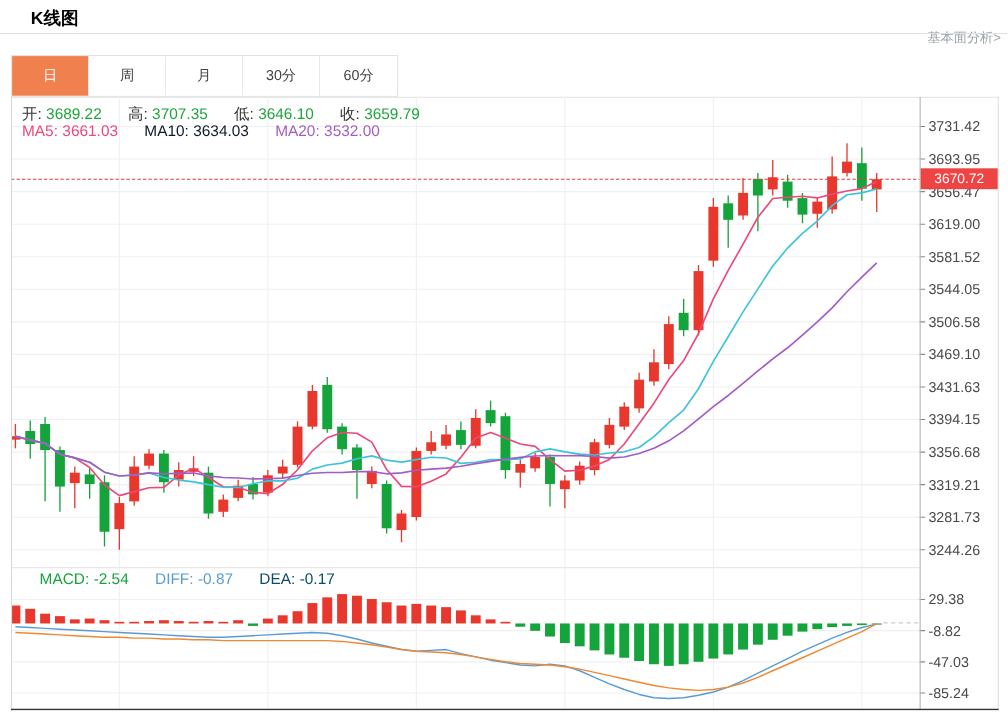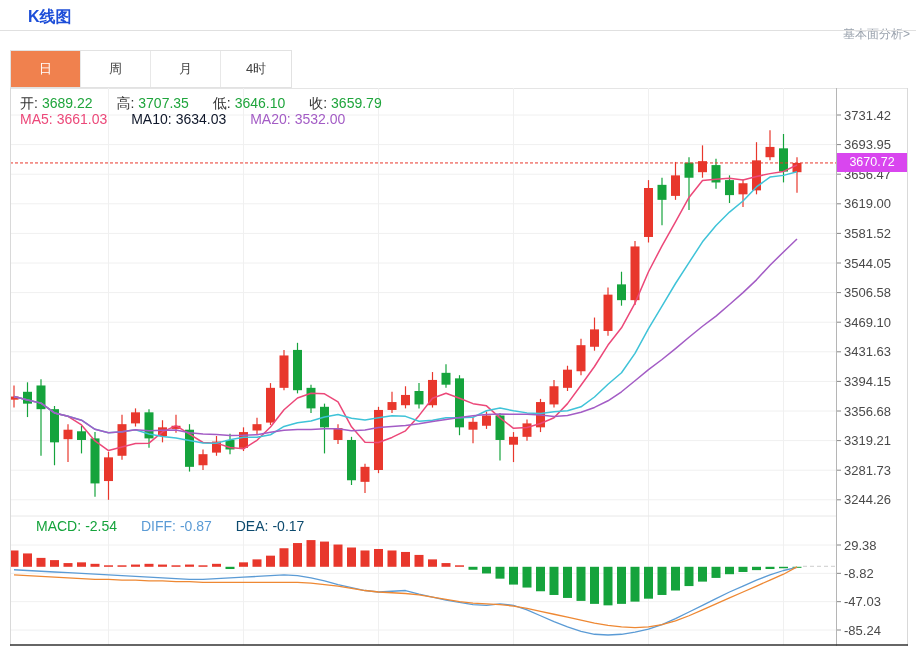--- a/index.html
+++ b/index.html
@@ -1,51 +1,52 @@
 <!DOCTYPE html>
 <html><head>
 <meta charset="utf-8">
 <style>
   * { margin:0; padding:0; box-sizing:border-box; }
   html,body { width:916px; height:648px; background:#fff; overflow:hidden;
               font-family:"Liberation Sans", sans-serif; }
   #stage { position:relative; width:916px; height:648px; }
-  .page-title { position:absolute; left:28px; top:7px; font-size:16px; font-weight:bold; color:#1d4ed8; }
+  .page-title { position:absolute; left:28px; top:7px; font-size:16px; font-weight:bold; color:#000000; }
   .fund-link { position:absolute; right:6px; top:26px; font-size:12px; color:#99a1ac; cursor:pointer; }
   .title-divider { position:absolute; left:0; top:30px; width:916px; height:1px; background:#e0e0e0; }
   .tabbar { position:absolute; left:10px; top:50px; height:38px; display:flex; border:1px solid #e2e2e2; background:#fff; }
   .tab { width:70px; height:36px; line-height:36px; text-align:center; font-size:13px; color:#444;
          border-right:1px solid #e8e8e8; cursor:pointer; background:#fff; }
   .tab:last-child { border-right:none; }
   .tab.active { background:#f0814e; color:#fff; }
   .tabbar-baseline { position:absolute; left:10px; top:88px; width:898px; height:1px; background:#e5e5e5; }
   #chartwrap { position:absolute; left:10px; top:88px; width:898px; height:558px; }
   #chart { position:absolute; left:0; top:0; }
   .overlay-row { position:absolute; font-size:14px; white-space:nowrap; z-index:5; pointer-events:none; }
   .overlay-row span { margin-right:4px; }
   .gap { display:inline-block; width:12px; }
   .lab { color:#333; }
   .price-badge { position:absolute; left:827px; top:65px; width:70px; height:19px; line-height:19px;
-                 text-align:center; background:#d946ef; color:#fff; font-size:12.5px; z-index:6; }
+                 text-align:center; background:#ef4444; color:#fff; font-size:12.5px; z-index:6; }
 </style>
 <style>.val-g{color:#1fa53c;} .ma5{color:#ec4879;} .ma10{color:#0f172a;}
  .ma20{color:#a35cc5;} .macdg{color:#15a33c;} .diffb{color:#5b9bd5;text-align:center;} .deao{color:#0c4a6e;}
  .tab.active{background:#f0814e;}</style></head>
 <body>
 <div id="stage">
 
   <div class="page-title">K线图</div>
   <div class="fund-link">基本面分析&gt;</div>
   <div class="title-divider"></div>
 
   <div class="tabbar" id="tabbar">
       <div class="tab active">日</div>
       <div class="tab">周</div>
       <div class="tab">月</div>
-      <div class="tab">4时</div>
+      <div class="tab">30分</div>
+      <div class="tab">60分</div>
     </div>
   <div class="tabbar-baseline"></div>
 
   <div id="chartwrap">
     <svg id="chart" width="898" height="558" viewBox="0 0 898 558">
         <line x1="0" y1="27" x2="826" y2="27" stroke="#f0f0f0" stroke-width="1"></line>
         <line x1="826" y1="27" x2="831" y2="27" stroke="#888"></line>
         <text x="834" y="31.5" font-size="13" fill="#4a4a4a">3731.42</text>
         <line x1="0" y1="56.6" x2="826" y2="56.6" stroke="#f0f0f0" stroke-width="1"></line>
         <line x1="826" y1="56.6" x2="831" y2="56.6" stroke="#888"></line>

